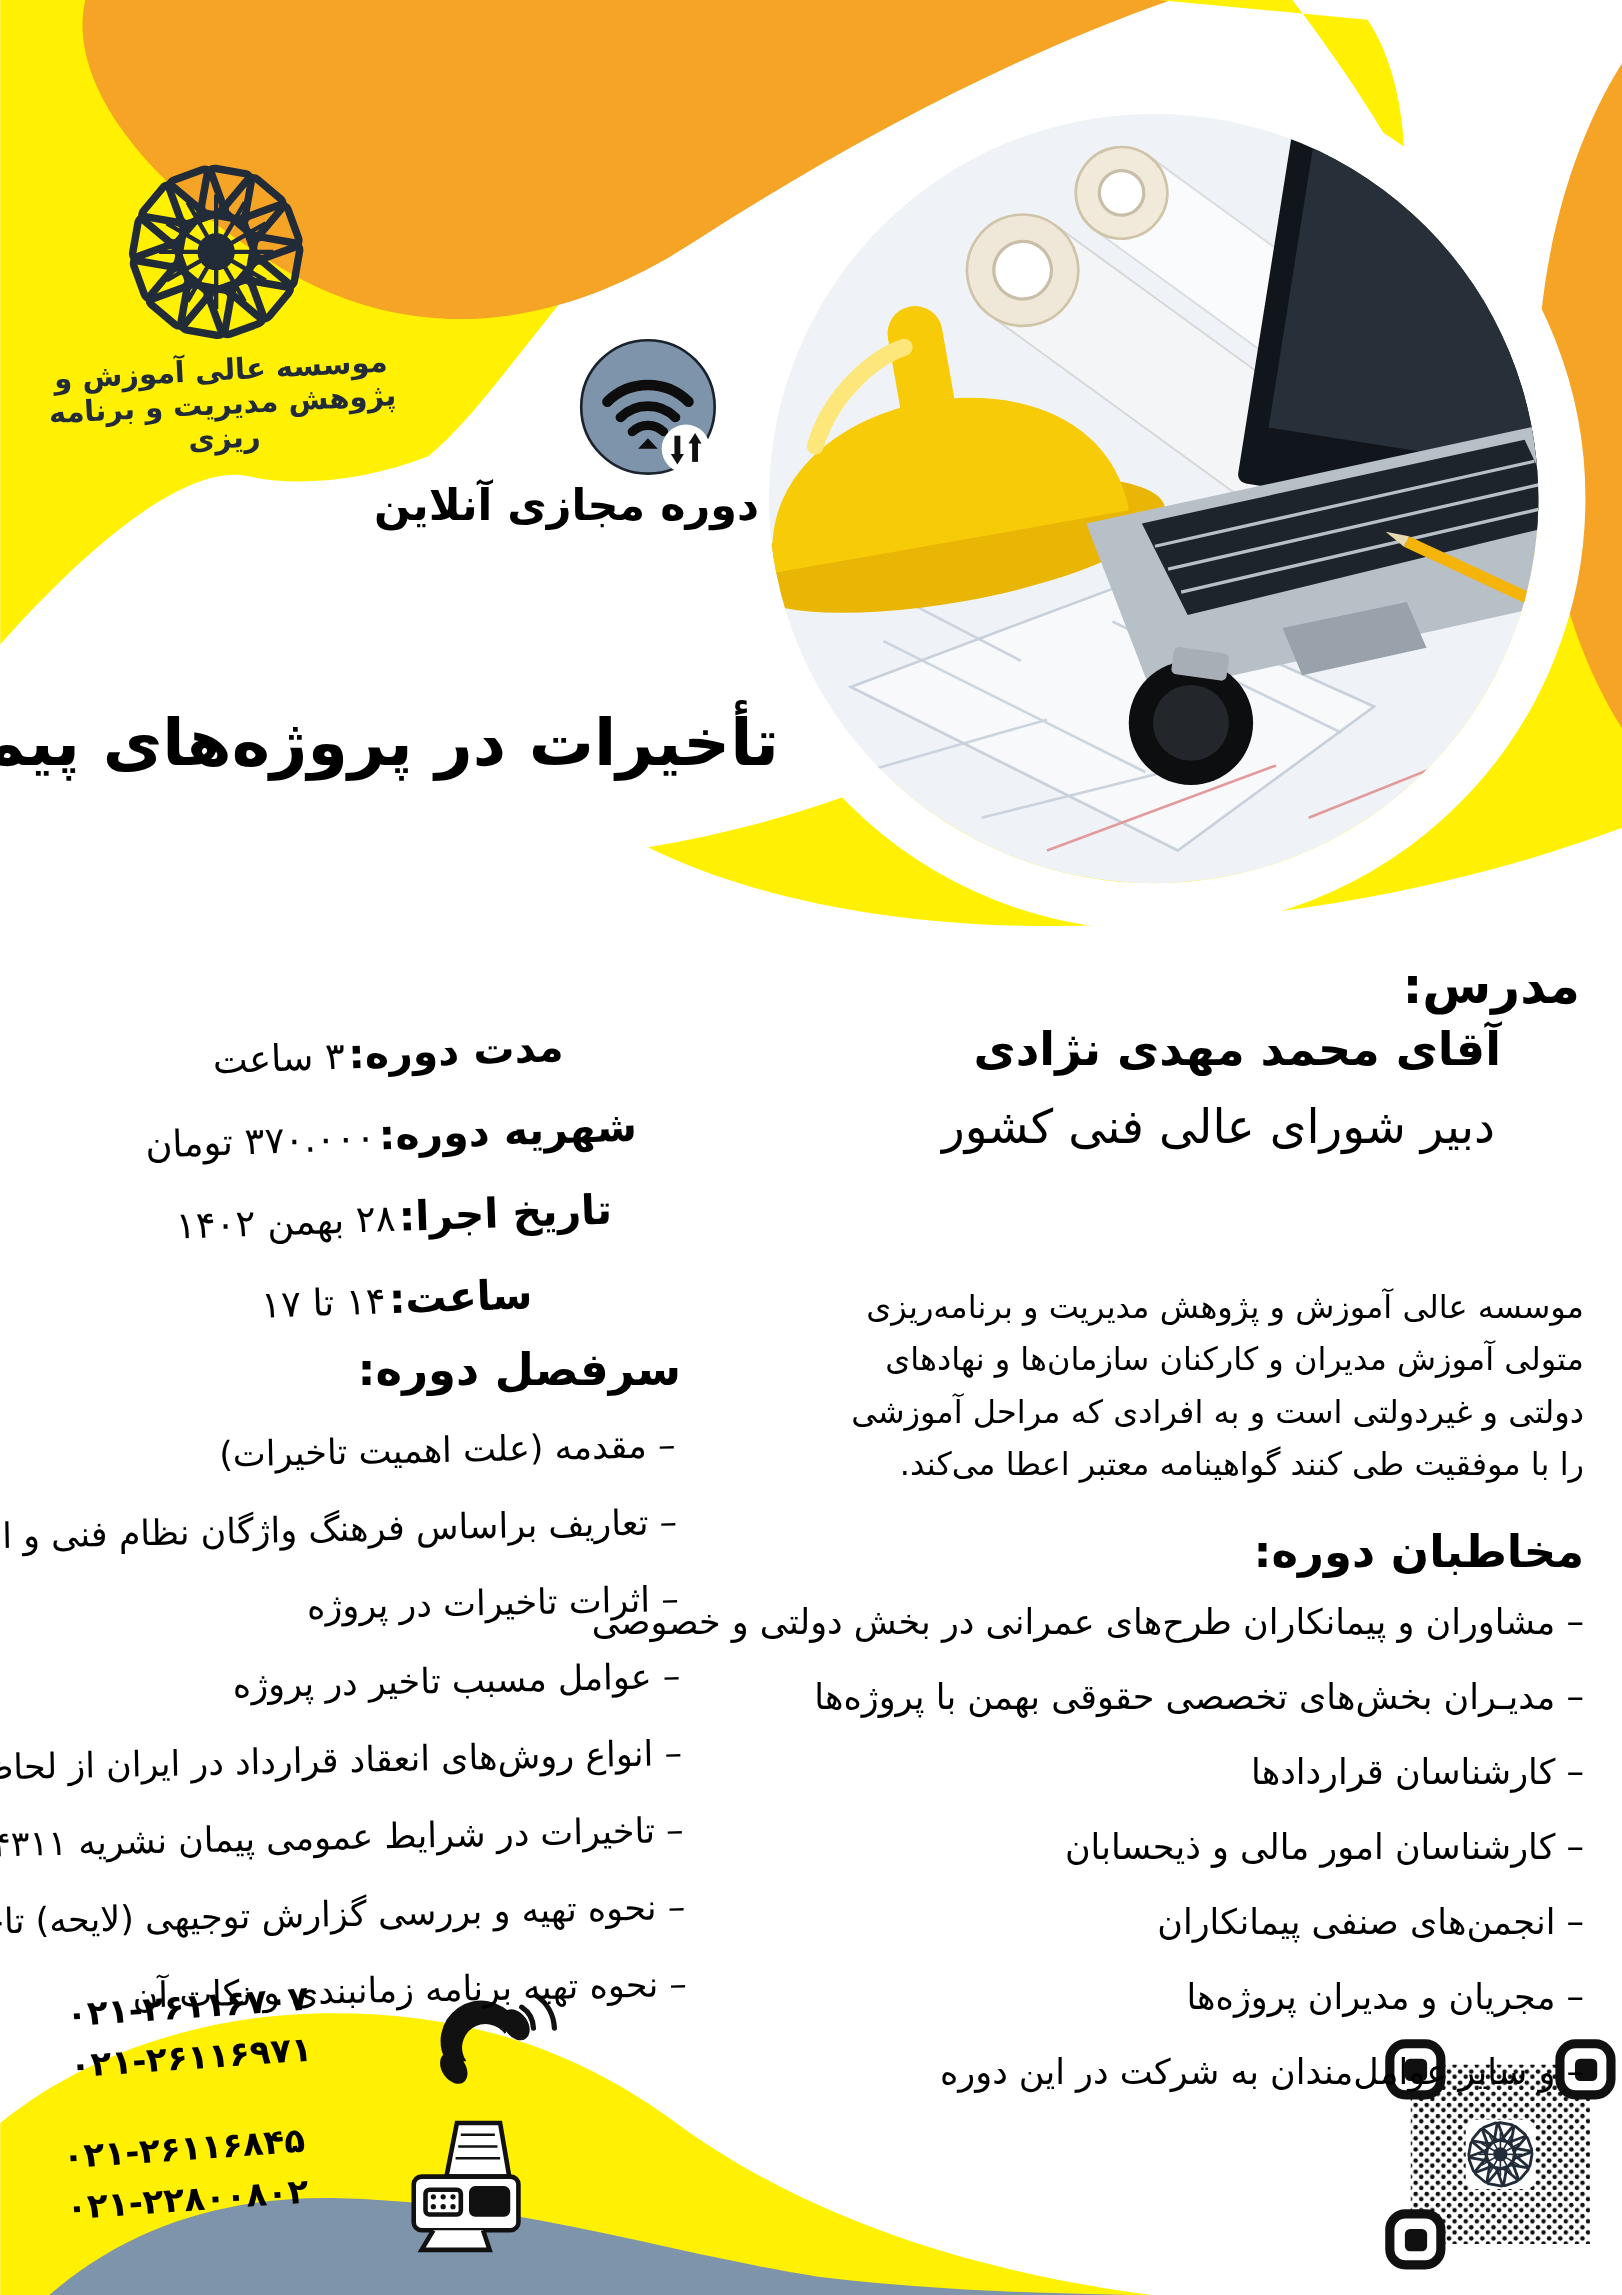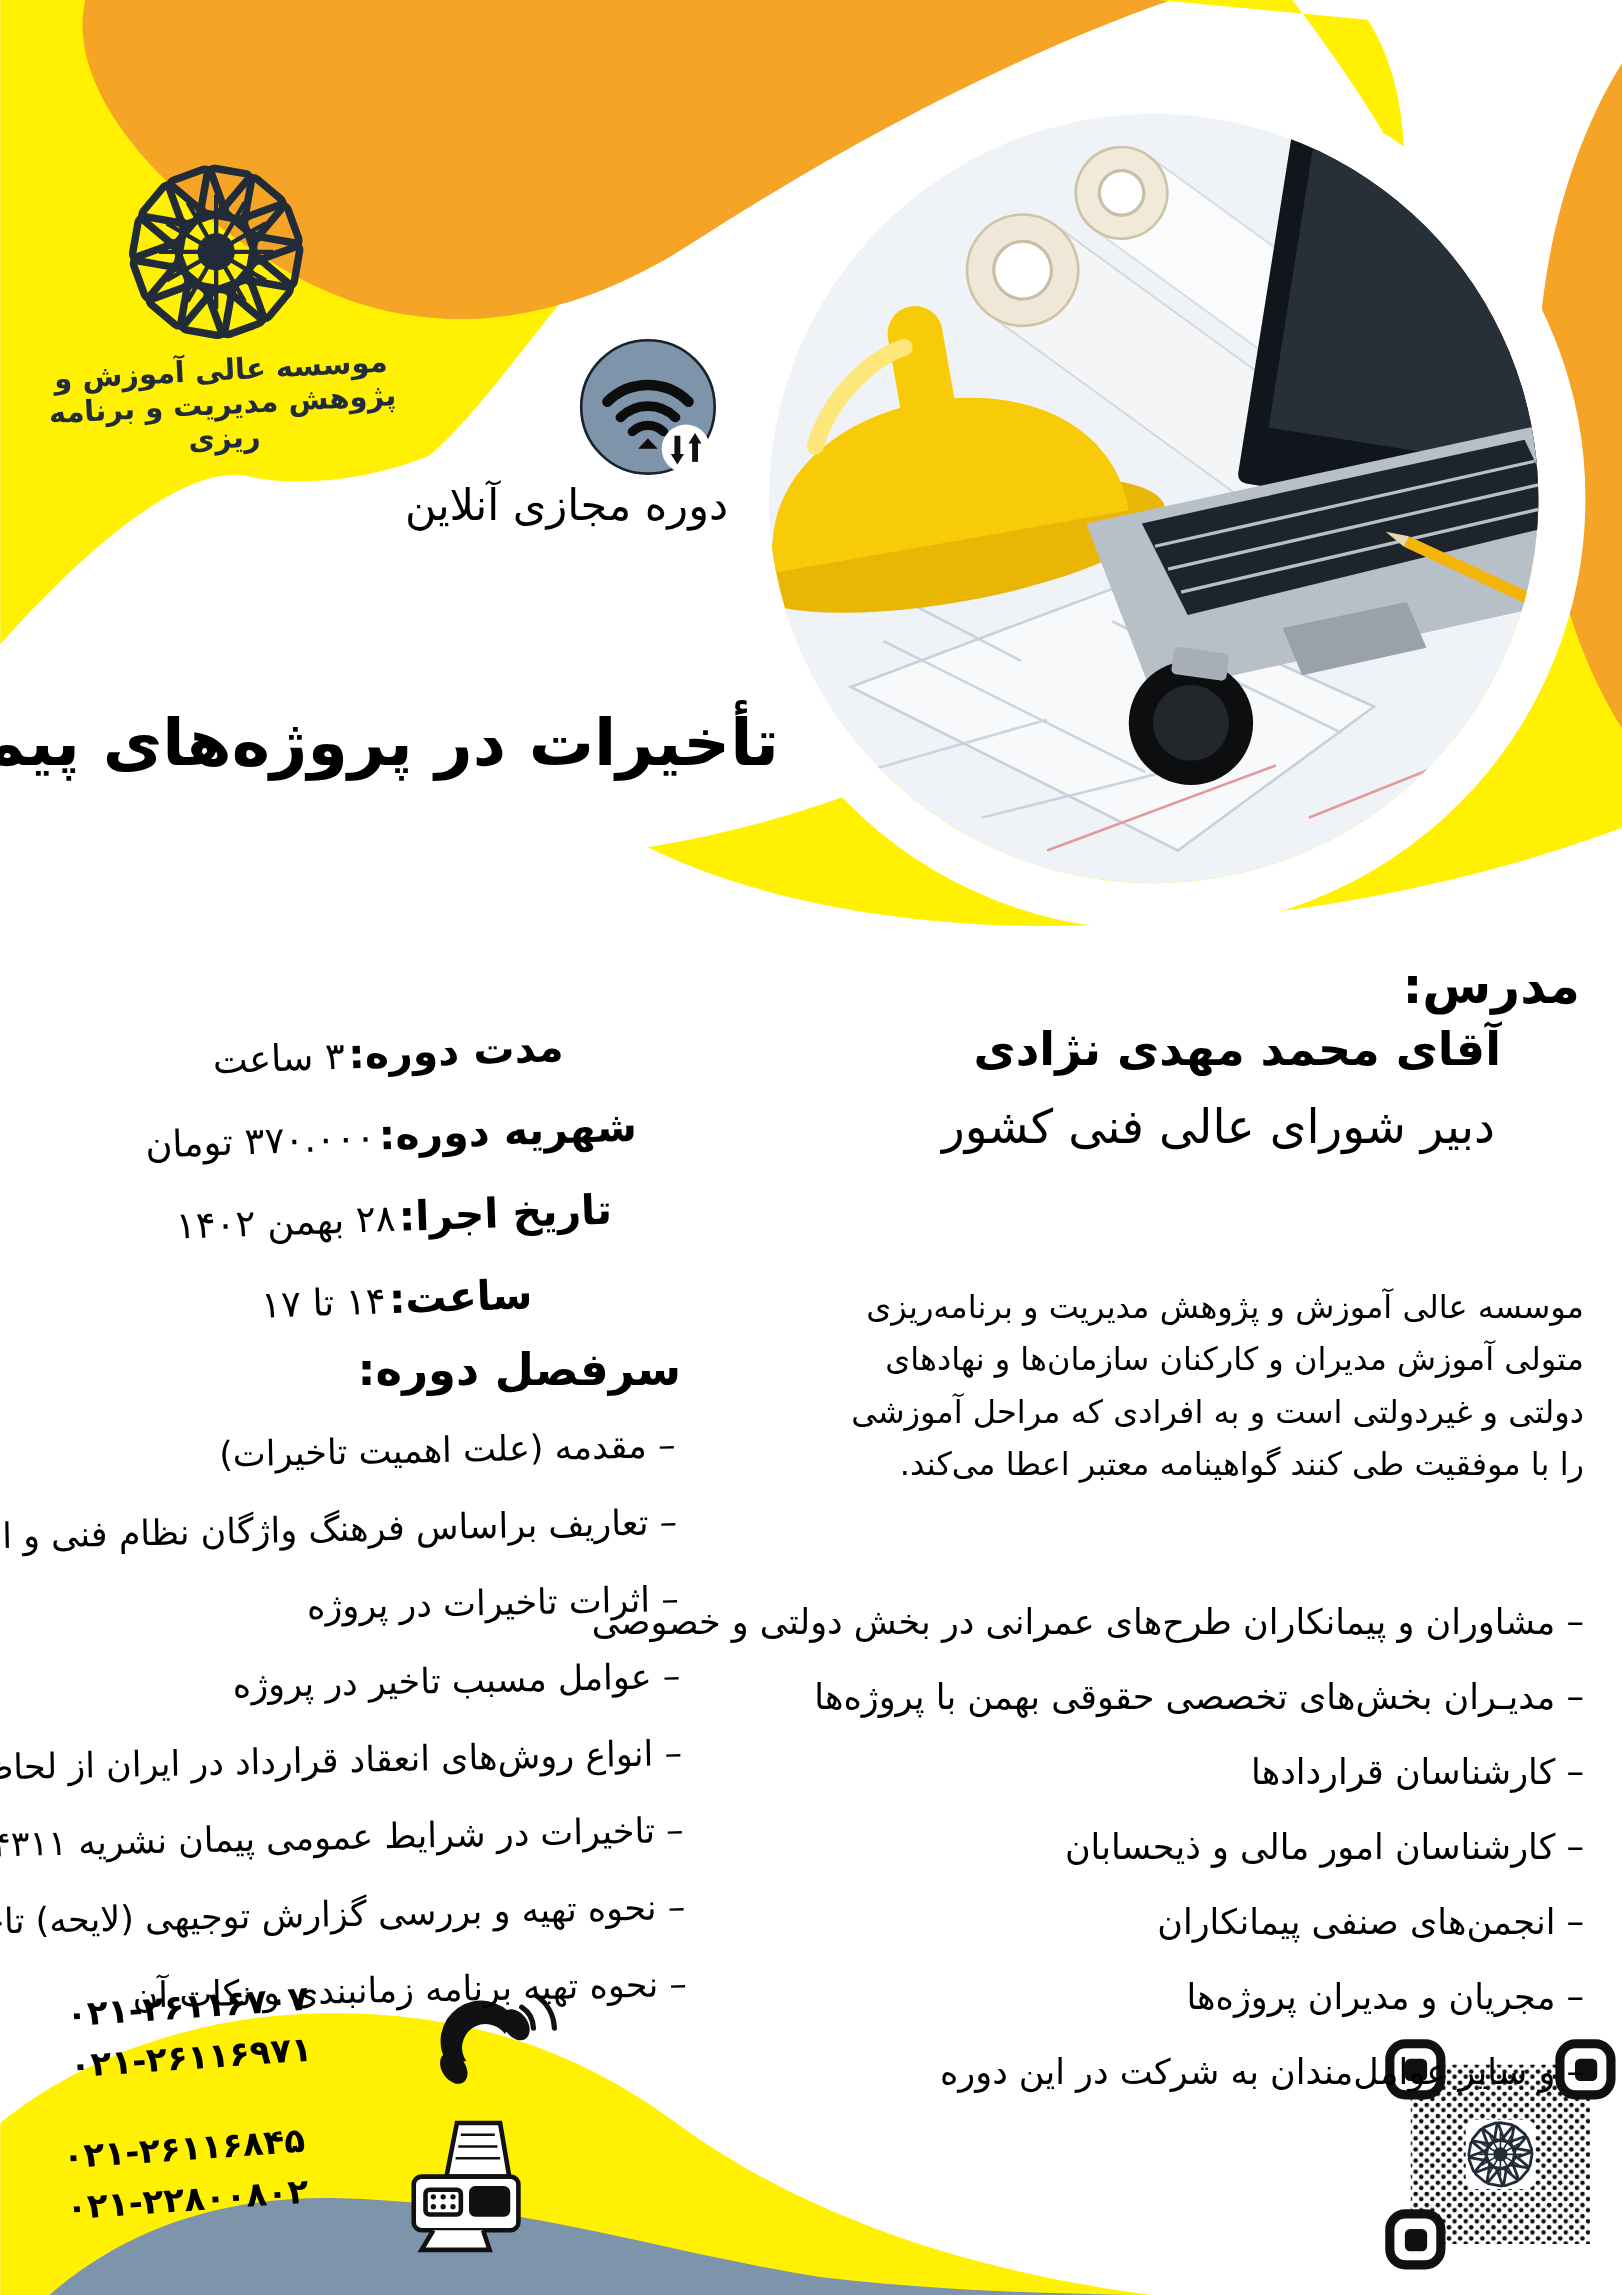--- a/index.html
+++ b/index.html
@@ -13,21 +13,21 @@
   }
   svg.bg{position:absolute;left:0;top:0;width:1623px;height:2295px;}
   .t{position:absolute;direction:rtl;color:#000;}
   .logo-caption{
     left:9.8px;top:353px;width:425px;text-align:center;
     font-size:29px;font-weight:700;color:#222b38;
     transform:rotate(-3deg);
   }
   .badge{
     left:357px;top:480px;width:419px;text-align:center;
-    font-size:43px;font-weight:400;
+    font-size:43px;font-weight:700;
   }
   .title{
     right:844px;top:705px;
     font-size:65px;font-weight:700;white-space:nowrap;
   }
   .inst-label{right:43px;top:957px;font-size:50px;font-weight:700;margin-left:20px;}
   .inst-name{right:122px;top:1022px;font-size:46px;font-weight:700;white-space:nowrap;text-align:center;}
   .inst-role{right:128px;top:1099px;font-size:47px;white-space:nowrap;}
   .details{
     left:92px;top:1029px;width:602px;text-align:center;
@@ -289,20 +289,21 @@
     <div class="item">– انواع روش‌های انعقاد قرارداد در ایران از لحاظ عوامل تاخیر</div>
     <div class="item">– تاخیرات در شرایط عمومی پیمان نشریه ۴۳۱۱</div>
     <div class="item">– نحوه تهیه و بررسی گزارش توجیهی (لایحه) تاخیرات</div>
     <div class="item">– نحوه تهیه برنامه زمانبندی و نکات آن</div>
   </div>
 
   <div class="t about">
     <span class="lead">موسسه عالی آموزش و پژوهش مدیریت و برنامه‌ریزی</span><span> متولی آموزش مدیران و کارکنان سازمان‌ها و نهادهای دولتی و غیردولتی است و به افرادی که مراحل آموزشی را با موفقیت طی کنند گواهینامه معتبر اعطا می‌کند.</span>
   </div>
 
+  <div class="t aud-head">مخاطبان دوره:</div>
   <div class="t aud-list">
     <div class="item">– مشاوران و پیمانکاران طرح‌های عمرانی در بخش دولتی و خصوصی</div>
     <div class="item">– مدیـران بخش‌های تخصصی حقوقی بهمن با پروژه‌ها</div>
     <div class="item">– کارشناسان قراردادها</div>
     <div class="item">– کارشناسان امور مالی و ذیحسابان</div>
     <div class="item">– انجمن‌های صنفی پیمانکاران</div>
     <div class="item">– مجریان و مدیران پروژه‌ها</div>
     <div class="item">– و سایر عوامل‌مندان به شرکت در این دوره</div>
   </div>
 

